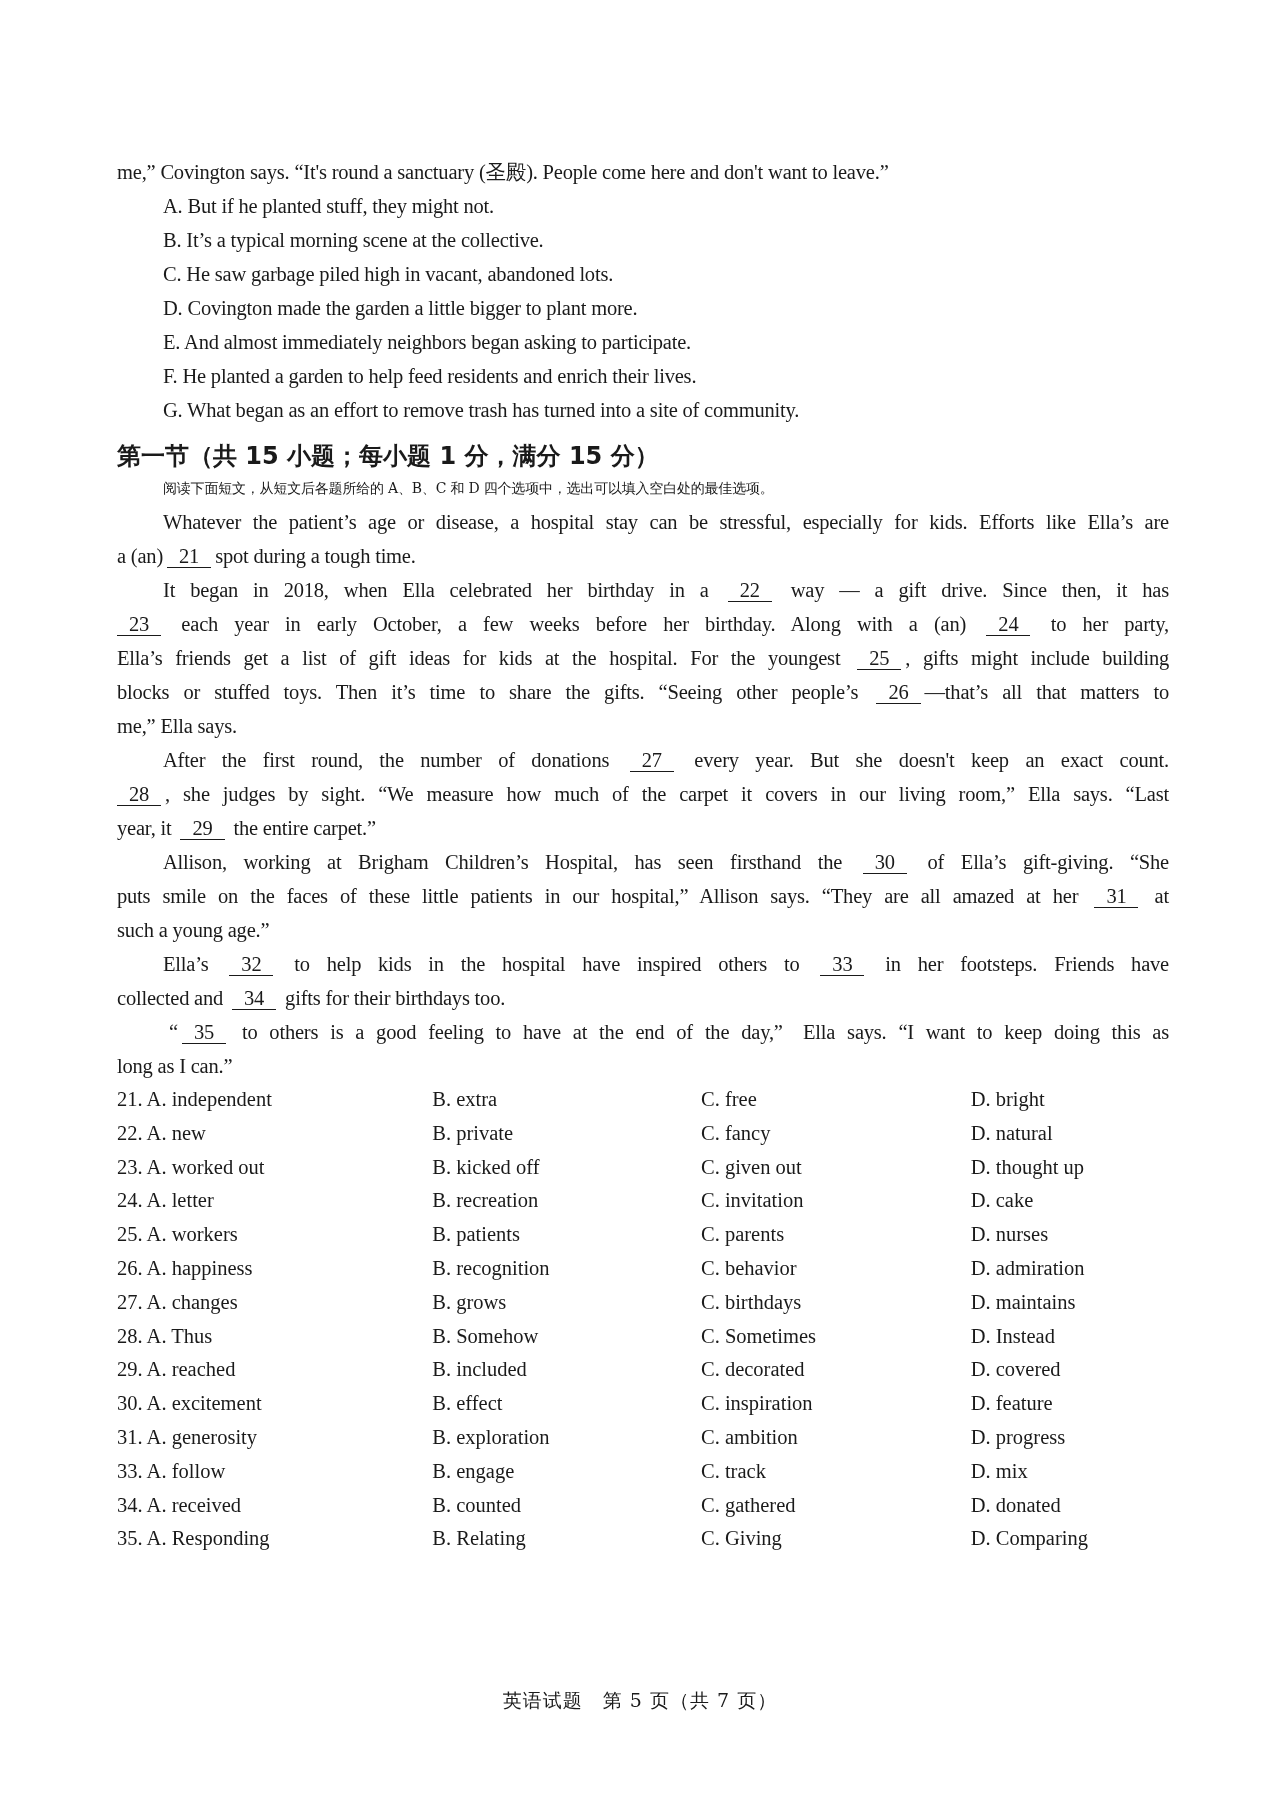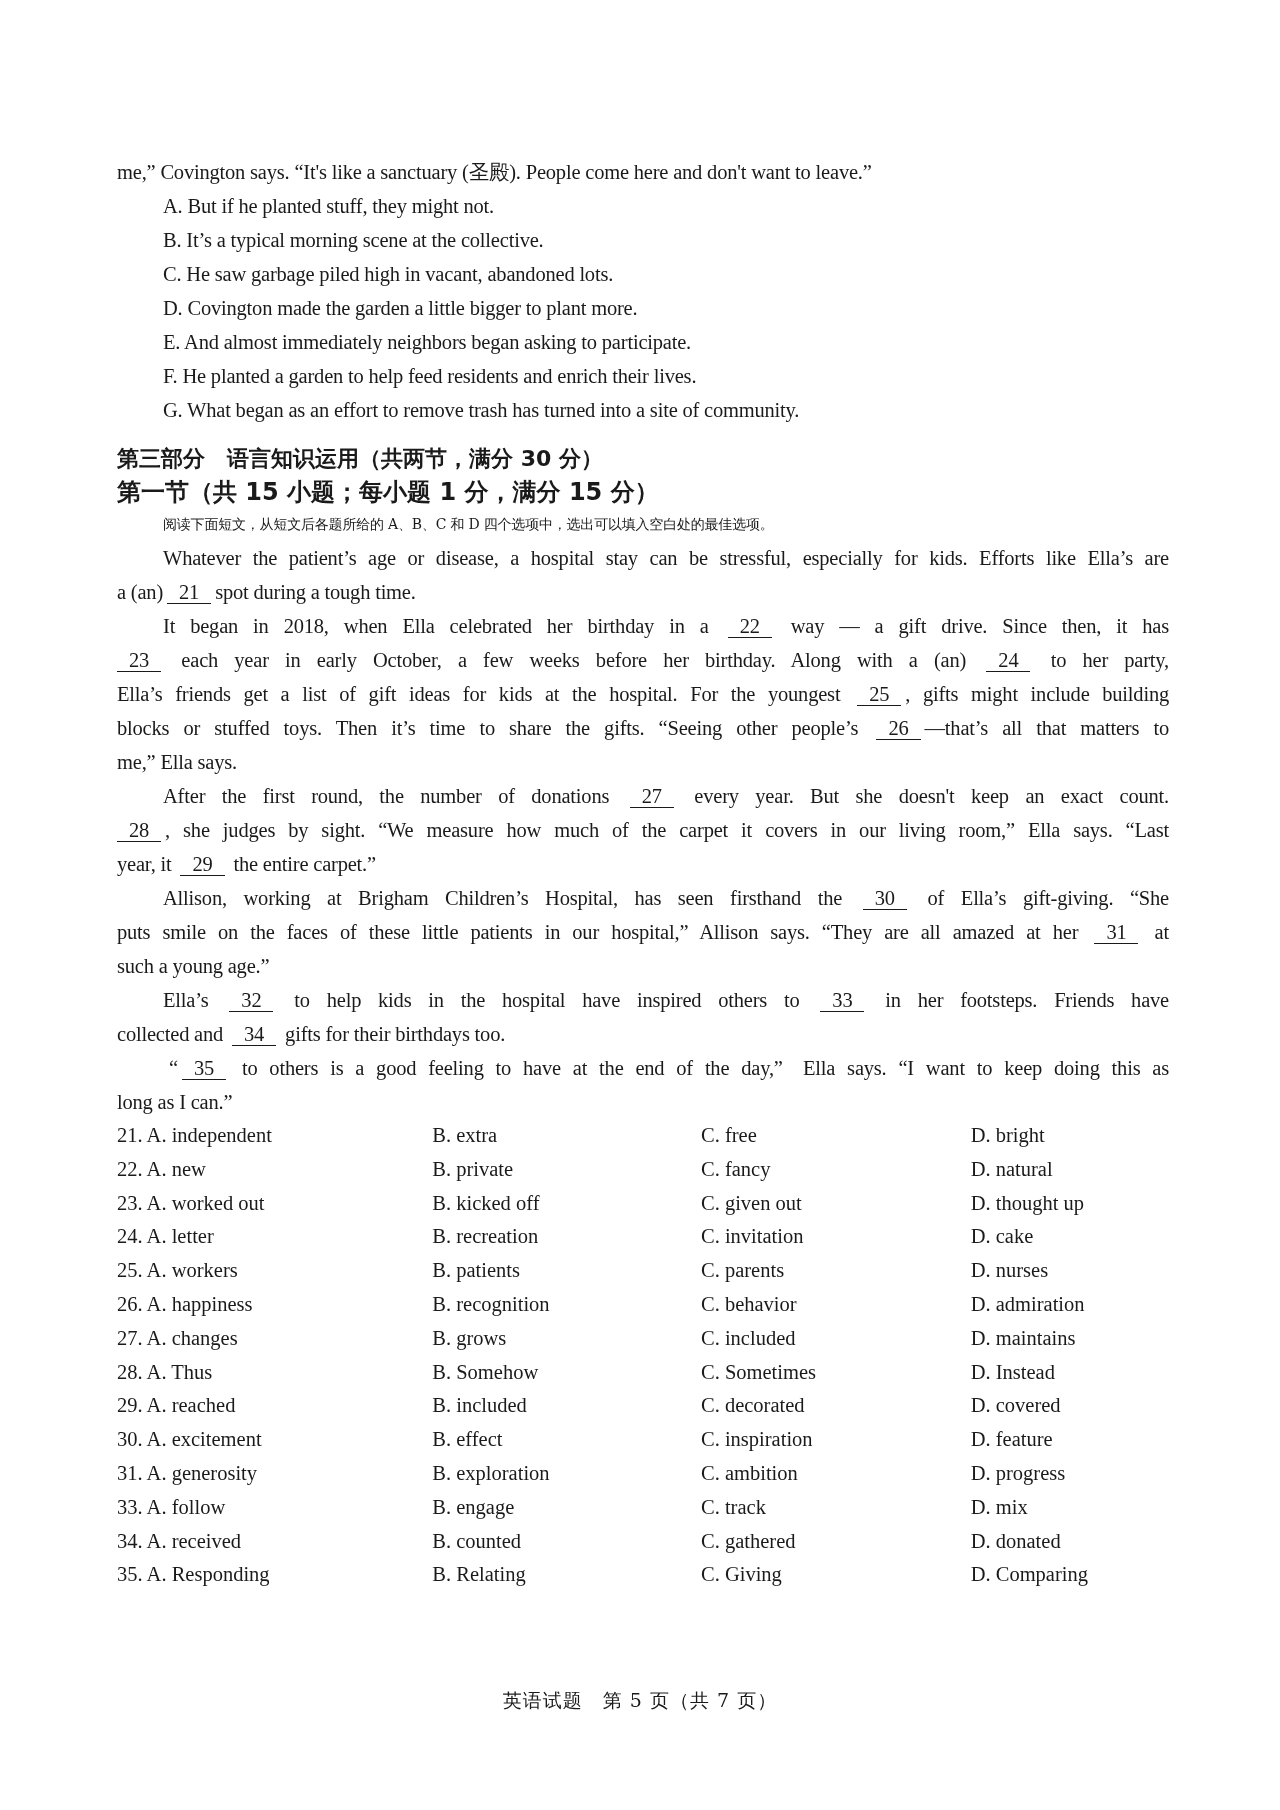--- a/index.html
+++ b/index.html
@@ -18,33 +18,32 @@
   .c1 { width: 318px; } .c2 { width: 271px; } .c3 { width: 272px; } .c4 { width: 200px; }
   .footer { position: absolute; top: 1688px; left: 0; width: 1280px; text-align: center;
             font-family: "DejaVu Serif", serif; font-size: 19px; letter-spacing: 1px; }
 </style>
 </head>
 <body>
 
 <div class="page">
   <div style="height:155px"></div>
 
-  <div class="line">me,” Covington says. “It's like a sanctuary (圣殿). People come here and don't want to leave.”</div>
+  <div class="line">me,” Covington says. “It's round a sanctuary (圣殿). People come here and don't want to leave.”</div>
   <div>
     <div class="line indent">A. But if he planted stuff, they might not.</div>
     <div class="line indent">B. It’s a typical morning scene at the collective.</div>
     <div class="line indent">C. He saw garbage piled high in vacant, abandoned lots.</div>
     <div class="line indent">D. Covington made the garden a little bigger to plant more.</div>
     <div class="line indent">E. And almost immediately neighbors began asking to participate.</div>
     <div class="line indent">F. He planted a garden to help feed residents and enrich their lives.</div>
     <div class="line indent">G. What began as an effort to remove trash has turned into a site of community.</div>
   </div>
 
   <div style="height:14px"></div>
-  <div class="h1">第三部分　语言知识运用（共两节，满分 30 分）</div>
   <div class="h2">第一节（共 15 小题；每小题 1 分，满分 15 分）</div>
   <div class="line indent cn">阅读下面短文，从短文后各题所给的 A、B、C 和 D 四个选项中，选出可以填入空白处的最佳选项。</div>
 
   <div>
     <div class="line indent just"><span>Whatever the patient’s age or disease, a hospital stay can be stressful, especially for kids. Efforts like Ella’s are</span></div>
     <div class="line"><span>a (an)</span><span class="blank">21</span><span>spot during a tough time.</span></div>
     <div class="line indent just"><span>It began in 2018, when Ella celebrated her birthday in a</span> <span class="blank">22</span> <span>way — a gift drive. Since then, it has</span></div>
     <div class="line just"><span class="blank" style="margin-left:0">23</span> <span>each year in early October, a few weeks before her birthday. Along with a (an)</span> <span class="blank">24</span> <span>to her party,</span></div>
     <div class="line just"><span>Ella’s friends get a list of gift ideas for kids at the hospital. For the youngest</span> <span class="blank">25</span><span>, gifts might include building</span></div>
     <div class="line just"><span>blocks or stuffed toys. Then it’s time to share the gifts. “Seeing other people’s</span> <span class="blank">26</span><span>—that’s all that matters to</span></div>
@@ -94,21 +93,21 @@
       </div>
     <div class="opt-row">
         <span class="c1">26. A. happiness</span>
         <span class="c2">B. recognition</span>
         <span class="c3">C. behavior</span>
         <span class="c4">D. admiration</span>
       </div>
     <div class="opt-row">
         <span class="c1">27. A. changes</span>
         <span class="c2">B. grows</span>
-        <span class="c3">C. included</span>
+        <span class="c3">C. birthdays</span>
         <span class="c4">D. maintains</span>
       </div>
     <div class="opt-row">
         <span class="c1">28. A. Thus</span>
         <span class="c2">B. Somehow</span>
         <span class="c3">C. Sometimes</span>
         <span class="c4">D. Instead</span>
       </div>
     <div class="opt-row">
         <span class="c1">29. A. reached</span>

